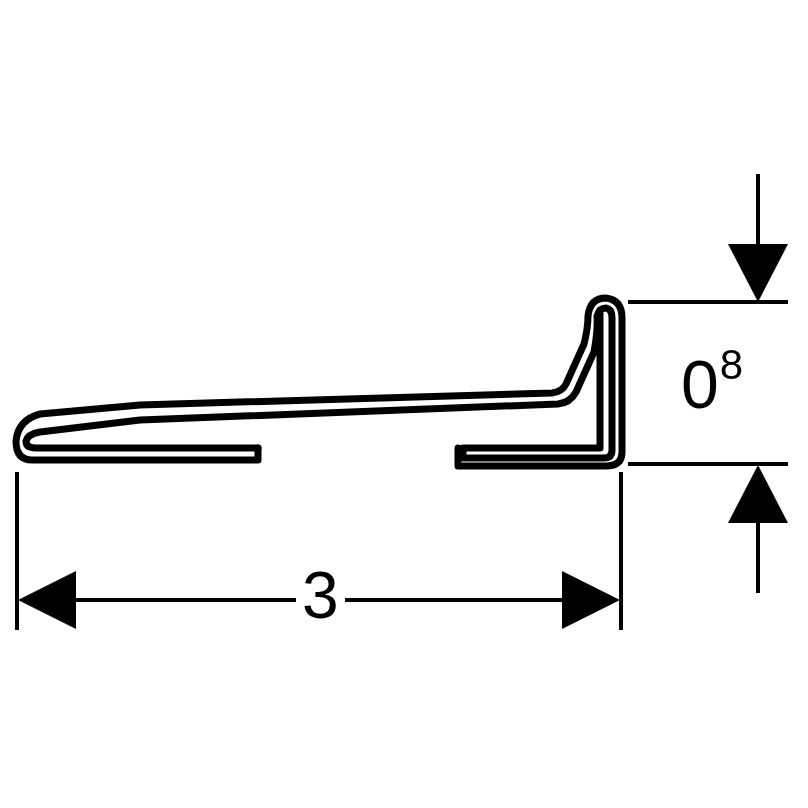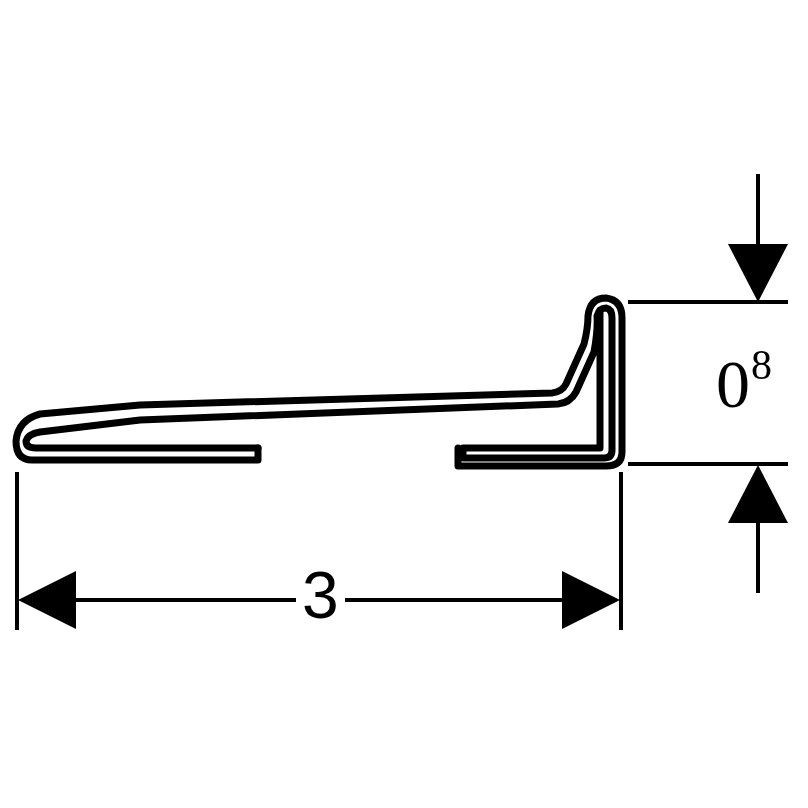--- a/index.html
+++ b/index.html
@@ -29,25 +29,24 @@
       line-height: 1;
       background: #fff;
     }
     #width-label {
       left: 296px;
       top: 562px;
       font-size: 66px;
       padding: 0 6px;
     }
     #height-label {
-      left: 716px;
+      left: 681px;
       top: 350px;
       font-size: 68px;
       background: transparent;
-      font-family: Liberation Serif, serif;
     }
     #height-label sup {
       font-size: 42px;
       vertical-align: top;
       position: relative;
       top: -6px;
       margin-left: 1px;
     }
   </style>
 </head>

